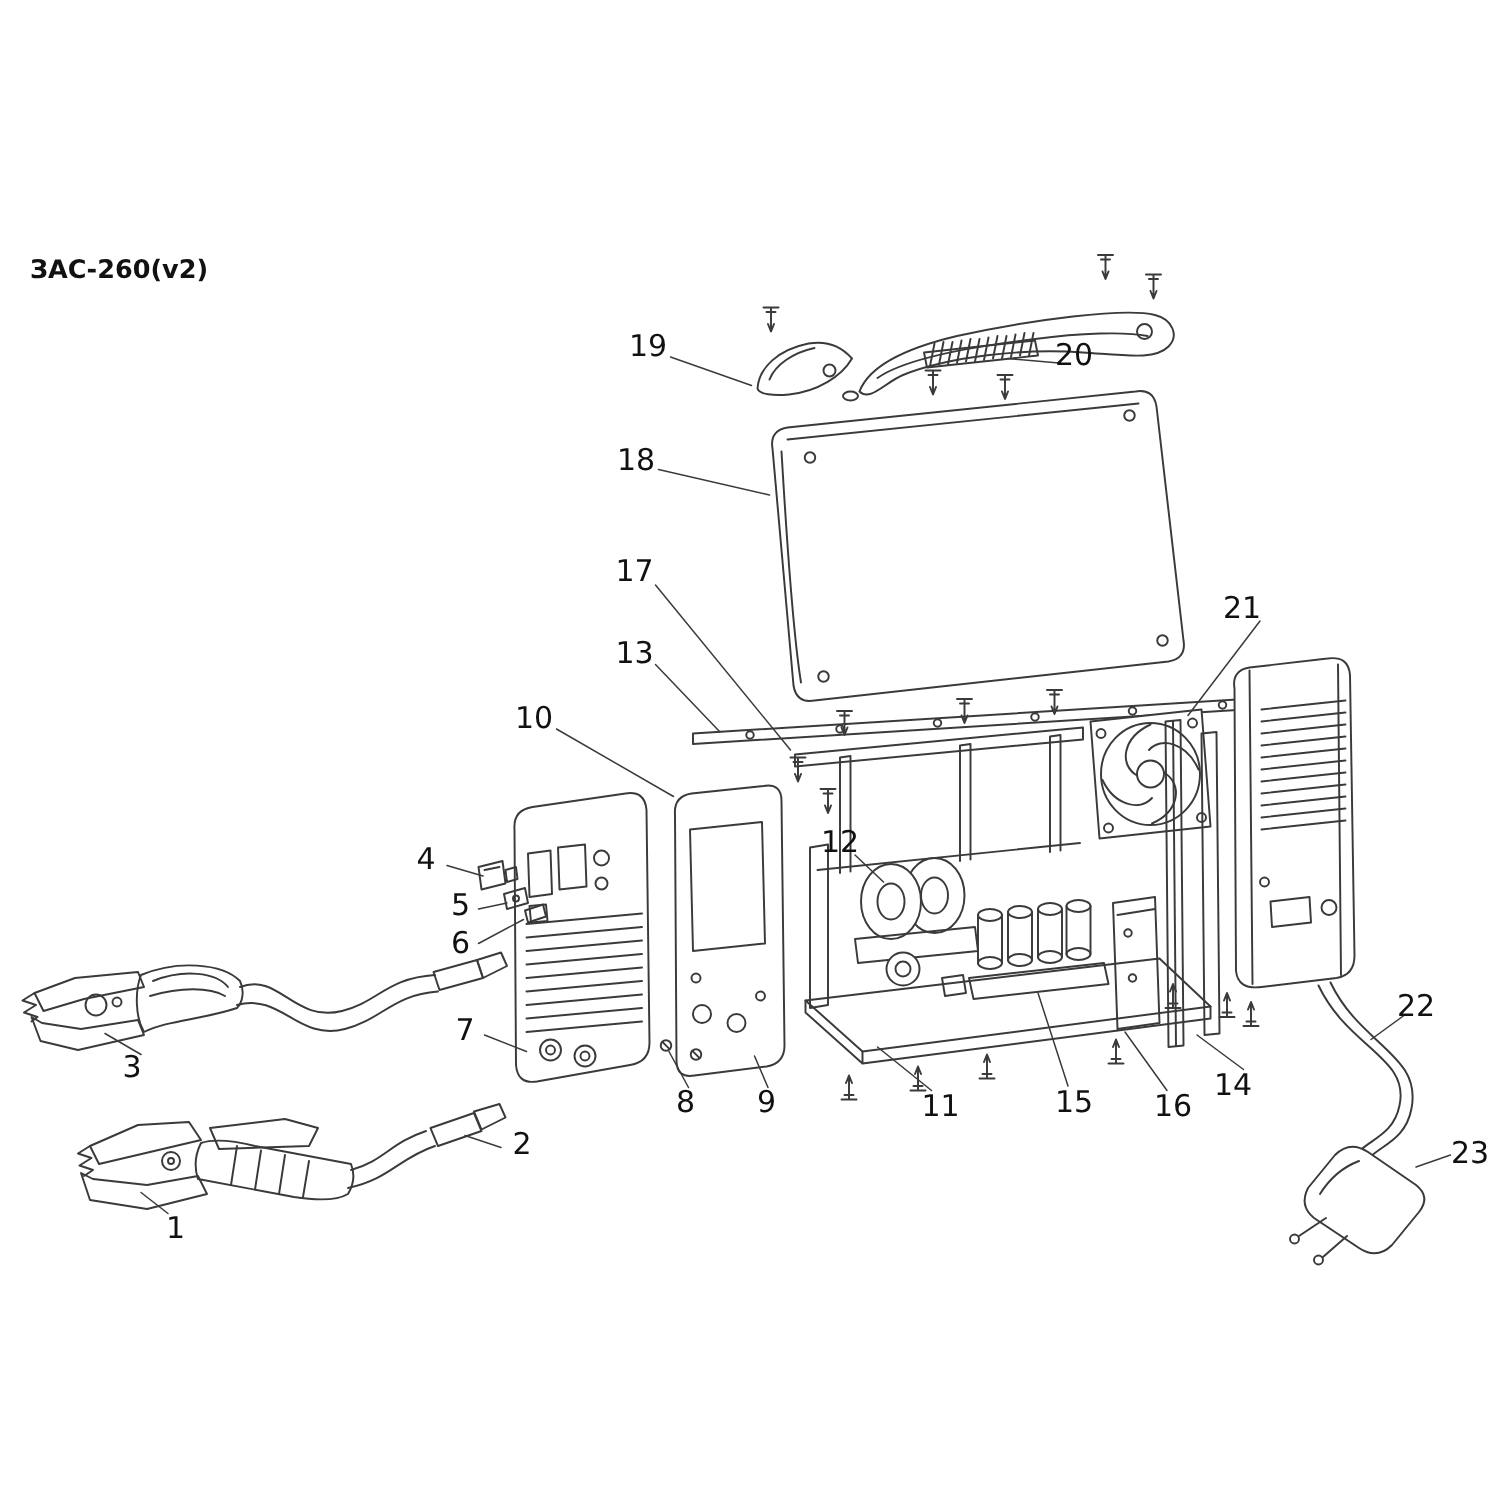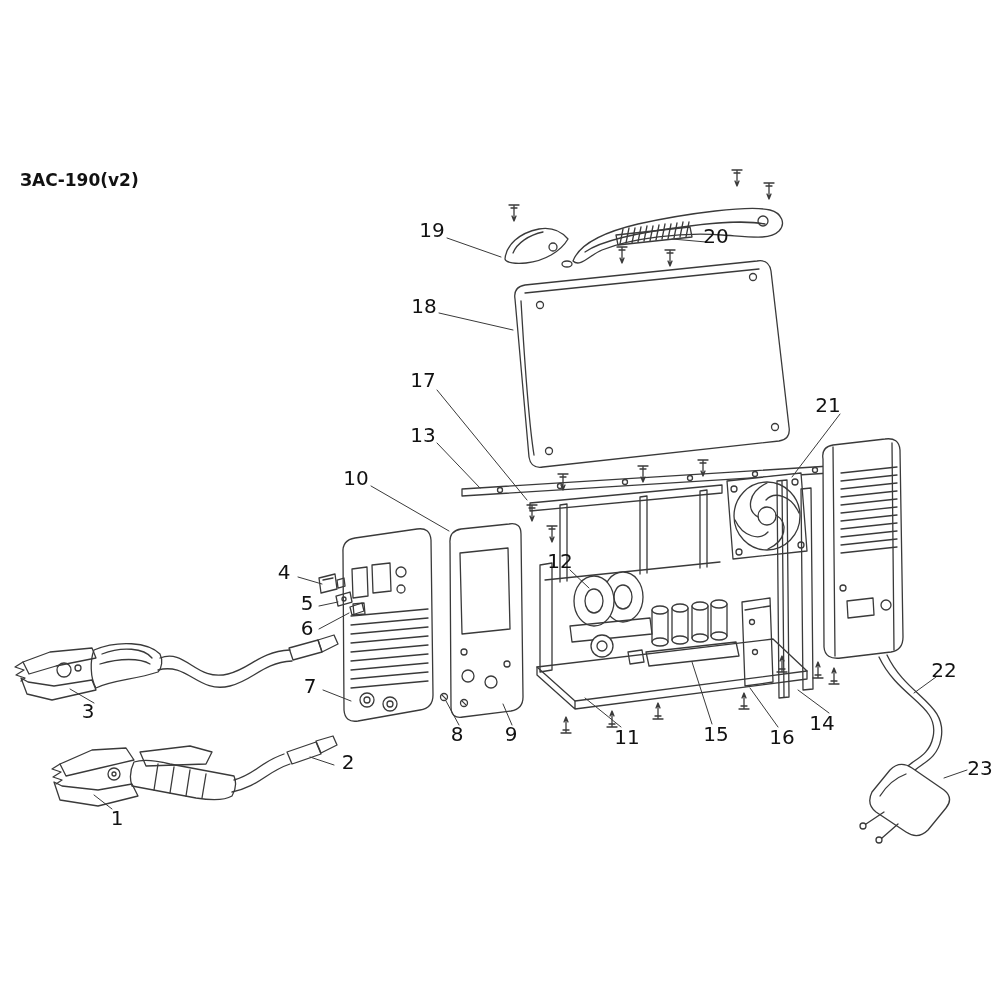--- a/index.html
+++ b/index.html
@@ -10,21 +10,21 @@
   #diagram path,#diagram circle,#diagram ellipse,#diagram line,#diagram polyline,#diagram rect{
     stroke:#3a3a3a;stroke-width:1.3;fill:none;stroke-linecap:round;stroke-linejoin:round;}
   #diagram .fw{fill:#ffffff;}
   #diagram .leader{stroke:#3a3a3a;stroke-width:1;}
   #diagram text{fill:#111;stroke:none;font-family:"DejaVu Sans",sans-serif;font-size:20px;text-anchor:middle;}
 </style>
 </head>
 <body>
 
 <div class="stage">
-  <div class="model-title">ЗАС-190(v2)</div>
+  <div class="model-title">ЗАС-260(v2)</div>
 
   <svg id="diagram" width="1006" height="1006" viewBox="0 0 1006 1006">
 
     <defs>
       <g id="screw">
           <path d="M-5,0 L5,0 M-3,3 L3,3 M0,0 L0,14 M-2,11 L0,16 L2,11"></path>
         </g>
       <g id="screw-up">
           <path d="M-5,0 L5,0 M-3,-3 L3,-3 M0,0 L0,-14 M-2,-11 L0,-16 L2,-11"></path>
         </g>

